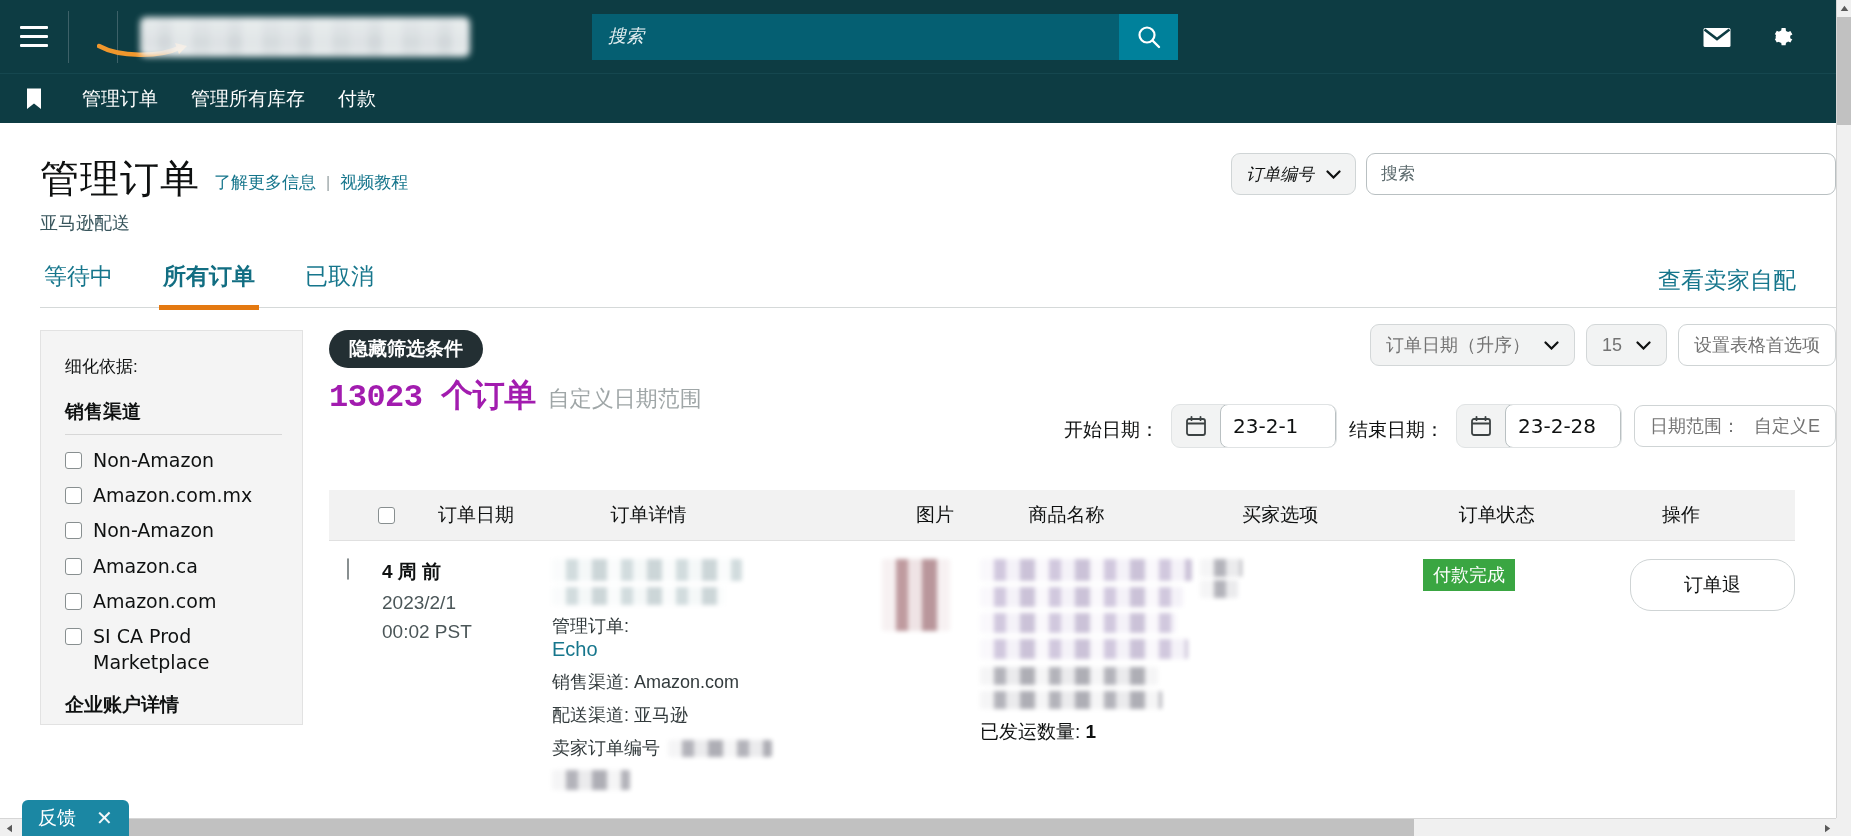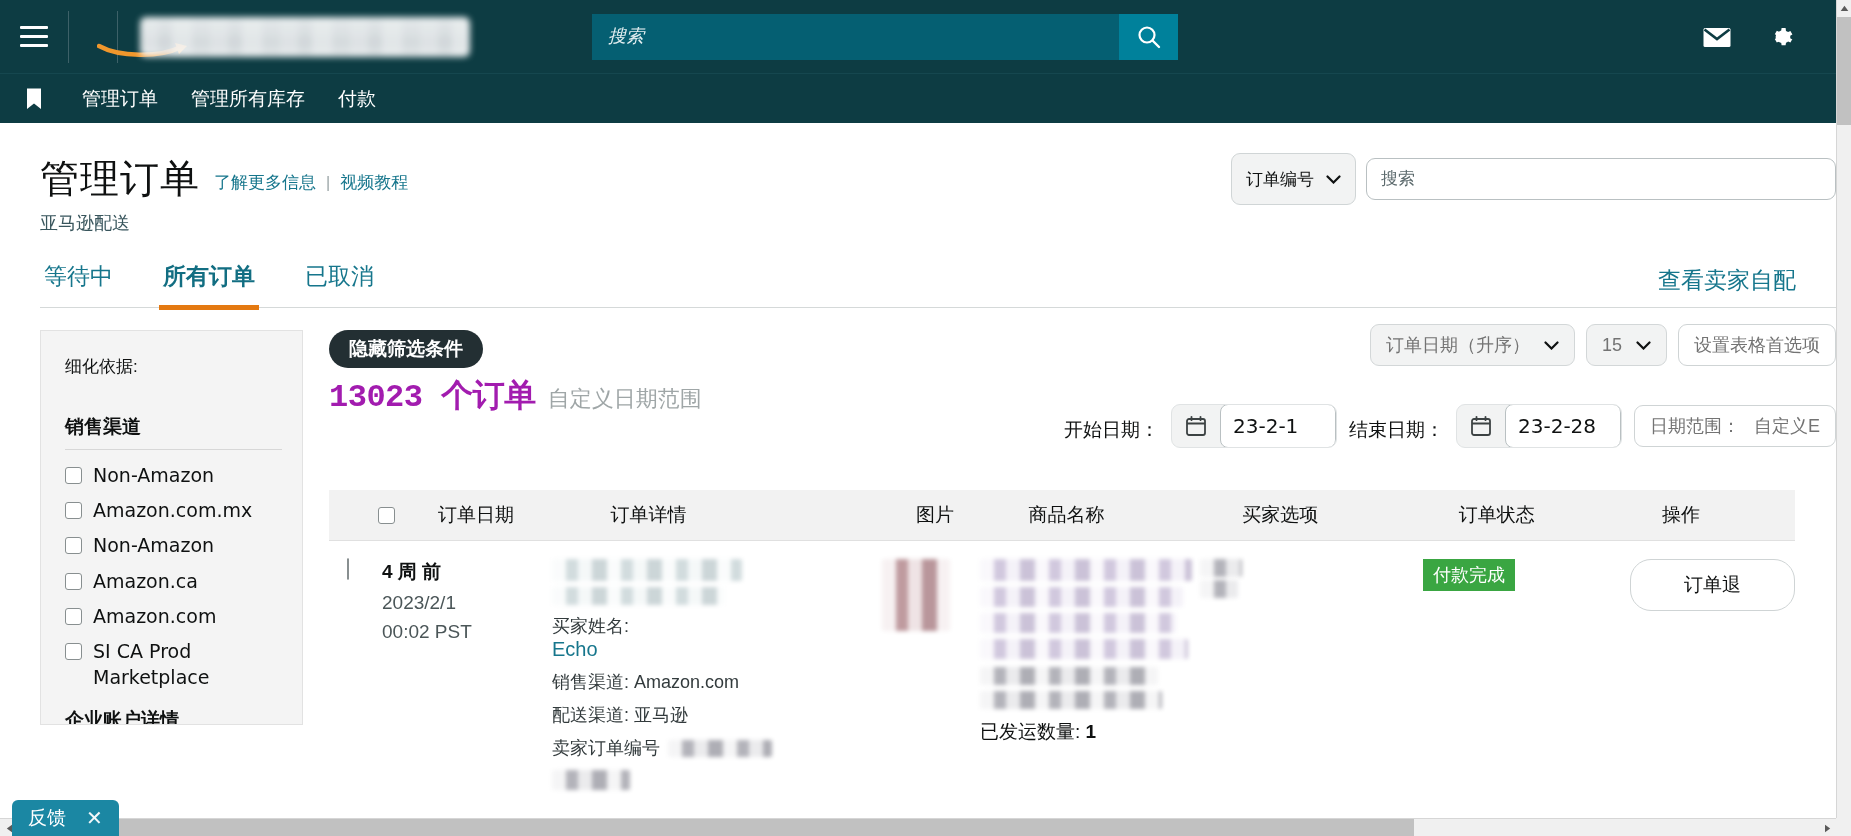--- a/index.html
+++ b/index.html
@@ -77,23 +77,23 @@
   .page-title { font-size: 39px; color: #0f1111; font-weight: 400; line-height: 1; letter-spacing: 1px; }
   .head-links { display: flex; align-items: center; gap: 10px; padding-bottom: 4px; }
   .head-link { color: #16768c; font-size: 17px; cursor: pointer; white-space: nowrap; }
   .head-sep { color: #9aa4a6; font-size: 16px; }
   .subtitle { margin-top: 13px; font-size: 18px; color: #38555c; }
 
   .head-right {
     position: absolute; right: 0; top: 30px; display: flex; align-items: center; gap: 10px;
   }
   .sel-pill {
-    height: 52px; min-width: 115px; background: #f2f3f3; border: 1px solid #d0d5d6;
+    height: 42px; min-width: 115px; background: #f2f3f3; border: 1px solid #d0d5d6;
     border-radius: 9px; display: flex; align-items: center; gap: 12px;
-    padding: 0 14px; font-size: 17px; color: #0f1111; cursor: pointer; white-space: nowrap;
+    padding: 0 14px; font-size: 17px; color: #0f1111; cursor: pointer; white-space: nowrap; font-style: italic;
   }
   .hsearch {
     height: 42px; width: 470px; border: 1px solid #b9c0c2; border-radius: 9px;
     background: #fff; padding: 0 14px; font-size: 17px; color: #4a5558; outline: none;
     font-family: "Liberation Sans", sans-serif;
   }
   .hsearch::placeholder { color: #5c6a6d; opacity: 1; }
 
   
   .tabs {
@@ -107,21 +107,21 @@
   .tab.active { color: #126e82; font-weight: 700; border-bottom-color: #e47911; }
   .tabs-right { margin-left: auto; padding-bottom: 11px; }
   .tabs-right a { color: #16768c; font-size: 23px; cursor: pointer; white-space: nowrap; }
 
   
   .body-cols { display: flex; padding: 22px 0 0 40px; gap: 26px; }
   .sidebar {
     width: 263px; flex: 0 0 263px; background: #f4f4f4; border: 1px solid #e2e2e2;
     padding: 24px 20px 20px 24px; height: 395px; overflow: hidden; position: relative;
   }
-  .sb-label { font-size: 17px; color: #0f1111; margin-bottom: 36px; }
+  .sb-label { font-size: 17px; color: #0f1111; margin-bottom: 21px; }
   .sb-group-title { font-size: 19px; font-weight: 700; color: #0f1111; margin-bottom: 9px; }
   .sb-rule { height: 1px; background: #d7d7d7; margin-bottom: 12px; }
   .sb-opt { display: flex; align-items: flex-start; gap: 11px; margin-bottom: 9px; cursor: pointer; }
   .cbx {
     width: 17px; height: 17px; border: 1px solid #888f90; border-radius: 3px;
     background: #fff; flex: 0 0 17px; margin-top: 5px;
   }
   .sb-opt span { font-size: 19px; color: #0f1111; line-height: 1.38;
     font-family: "DejaVu Sans", sans-serif; }
   .sb-group2 { margin-top: 16px; }
@@ -199,21 +199,21 @@
       repeating-linear-gradient(90deg, rgba(255,255,255,.85) 0 14px, rgba(0,0,0,.05) 14px 26px, rgba(255,255,255,.7) 26px 40px, rgba(0,0,0,.08) 40px 55px);
     filter: blur(2.2px);
   }
   .blur.t { background-color: #dde8ea; }
   .blur.p { background-color: #dcd3ea; }
   .blur.g { background-color: #bdbdc4; }
   .blur.r { background-color: #c9a3a8; }
 
   
   .feedback {
-    position: absolute; left: 12px; bottom: 0px; height: 36px;
+    position: absolute; left: 22px; bottom: 0px; height: 36px;
     background: #1b87a3; color: #fff; border-radius: 6px 6px 0 0;
     display: flex; align-items: center; gap: 20px; padding: 0 16px; cursor: pointer; z-index: 30;
   }
   .feedback .fb-label { font-size: 19px; }
   .feedback .fb-close { font-size: 20px; line-height: 1; opacity: .95; cursor: pointer; }
 
   
   .vscroll {
     position: absolute; top: 0; right: 0; width: 15px; height: 818px; background: #f0f0f0;
     border-left: 1px solid #d6d6d6;
@@ -440,21 +440,21 @@
 
             <div class="td c1">
               <div class="date-strong">4 周 前</div>
               <div class="date-line">2023/2/1</div>
               <div class="date-line">00:02 PST</div>
             </div>
 
             <div class="td c2">
               <div class="blur t" style="width:190px;height:22px;margin-bottom:6px;"></div>
               <div class="blur t" style="width:172px;height:18px;margin-bottom:8px;"></div>
-              <div class="detail-line">买家姓名:</div>
+              <div class="detail-line">管理订单:</div>
               <div class="detail-link">Echo</div>
               <div class="detail-line">销售渠道: Amazon.com</div>
               <div class="detail-line">配送渠道: 亚马逊</div>
               <div style="display:flex;align-items:center;gap:8px;margin-top:9px;">
                 <span class="detail-line" style="margin-top:0">卖家订单编号</span>
                 <span class="blur g" style="width:104px;height:17px;"></span>
               </div>
               <div class="blur g" style="width:78px;height:20px;margin-top:10px;"></div>
             </div>
 

